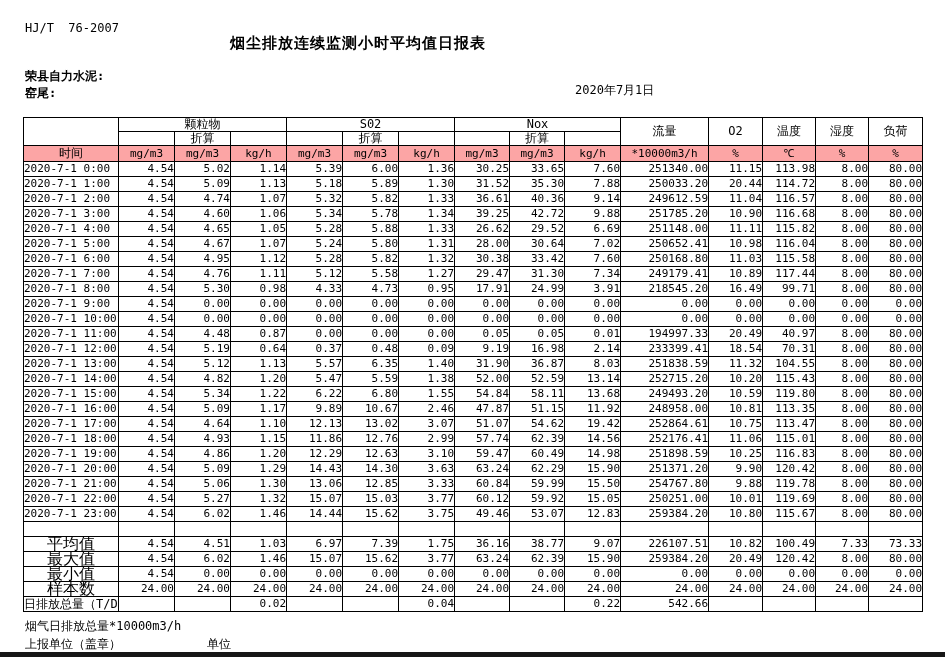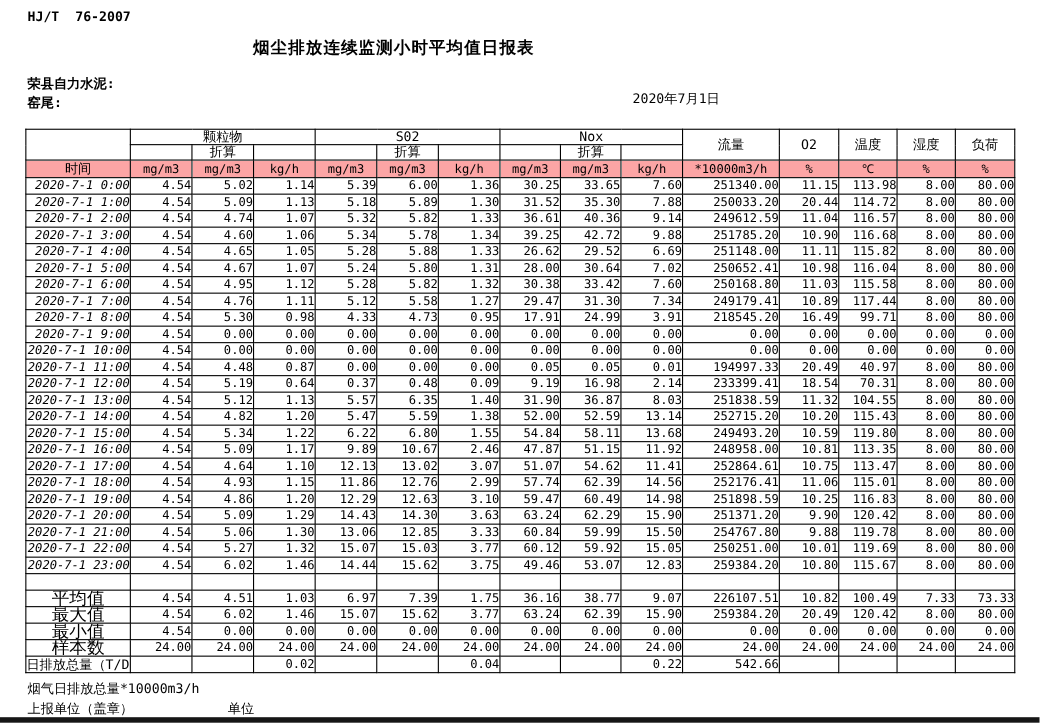--- a/index.html
+++ b/index.html
@@ -2,41 +2,41 @@
 <html><head>
 <meta charset="utf-8">
 <style>
   html,body{margin:0;padding:0;}
   body{
     width:945px;height:657px;position:relative;background:#ffffff;
     font-family:"DejaVu Sans Mono","Liberation Sans",sans-serif;
     color:#000;overflow:hidden;
   }
   .abs{position:absolute;}
-  #standard{left:25px;top:8px;font-size:12px;font-weight:bold;white-space:pre;}
+  #standard{left:25px;top:21px;font-size:12px;font-weight:normal;white-space:pre;}
   #title{left:0;top:34px;width:660px;text-align:center;font-size:15px;font-weight:bold;letter-spacing:1px;margin-left:28px;}
   #company{left:25px;top:68px;font-size:12px;font-weight:bold;}
   #kiln{left:25px;top:85px;font-size:12px;font-weight:bold;}
   #date{left:575px;top:82px;font-size:12px;}
   #report-table{
     left:23px;top:117px;
     border-collapse:collapse;table-layout:fixed;width:899px;
     font-size:11px;
   }
   #report-table th,#report-table td{
     border:1px solid #000;overflow:hidden;white-space:nowrap;
     padding:0;height:13px;line-height:13px;font-weight:normal;
   }
   #report-table thead th{text-align:center;font-size:12px;}
   #report-table thead tr.units th{
     background:#fca5a5;height:15px;line-height:15px;font-size:11px;
   }
   #report-table thead tr.units th.timehdr{font-size:12px;}
   #report-table tbody td{height:14px;line-height:14px;}
-  td.time{text-align:right;padding-right:5px;white-space:pre;font-style:italic;}
+  td.time{text-align:left;padding-right:5px;white-space:pre;}
   td.num{text-align:right;padding-right:7px;}
   tr.blankrow td{height:12px;line-height:12px;}
   td.noleft{border-left:none;}
   td.sumlabel{text-align:center;padding-right:3px;font-size:16px;}
   td.totlabel{text-align:left;font-size:12px;}
   #flow-note{left:25px;top:618px;font-size:12px;}
   #report-unit{left:25px;top:636px;font-size:12px;}
   #unit-label{left:207px;top:636px;font-size:12px;}
   #bottom-bar{left:0;top:652px;width:945px;height:5px;background:#161616;}
 </style>
@@ -401,21 +401,21 @@
       <tr>
         <td class="time">2020-7-1 17:00</td>
         <td class="num">4.54</td>
         <td class="num">4.64</td>
         <td class="num">1.10</td>
         <td class="num">12.13</td>
         <td class="num">13.02</td>
         <td class="num">3.07</td>
         <td class="num">51.07</td>
         <td class="num">54.62</td>
-        <td class="num">11.41</td>
+        <td class="num">19.42</td>
         <td class="num">252864.61</td>
         <td class="num">10.75</td>
         <td class="num">113.47</td>
         <td class="num">8.00</td>
         <td class="num">80.00</td>
       </tr>
       <tr>
         <td class="time">2020-7-1 18:00</td>
         <td class="num">4.54</td>
         <td class="num">4.93</td>

